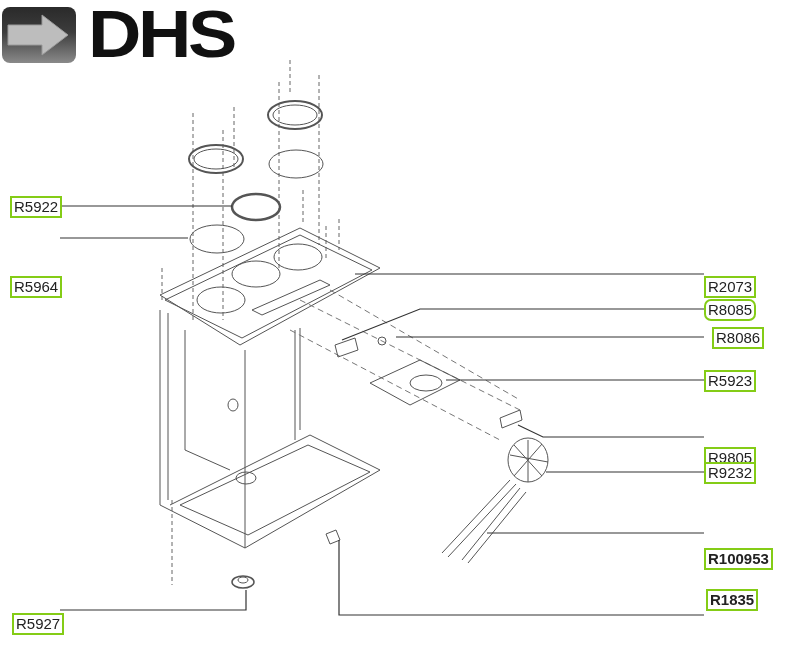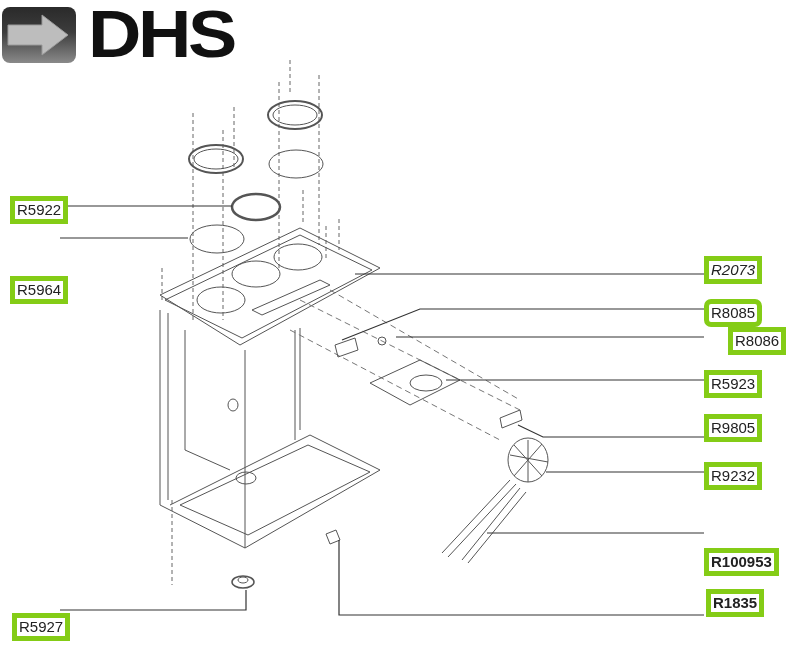--- a/index.html
+++ b/index.html
@@ -1,20 +1,20 @@
 <!DOCTYPE html>
 <html><head>
 <meta charset="utf-8">
 <style>
   html, body { margin: 0; padding: 0; background: #ffffff; }
   #root { position: relative; width: 800px; height: 646px; overflow: hidden; background: #ffffff; font-family: "Liberation Sans", sans-serif; }
   .logo { position: absolute; left: 2px; top: 7px; width: 268px; height: 58px; text-align: center; }
   .logo-badge { position: absolute; left: 0; top: 0; width: 74px; height: 56px; border-radius: 8px; background: linear-gradient(180deg, #2a2a2a 0%, #3c3c3c 45%, #8a8a8a 100%); overflow: hidden; }
   .logo-text { position: absolute; left: 86px; top: -6px; font-family: "Liberation Sans", sans-serif; font-weight: 900; font-size: 66px; letter-spacing: -3px; color: #111; line-height: 66px; transform: scaleX(1.12); transform-origin: left center; }
-  .callout { position: absolute; border: 5px solid #84cc16; background: #fff; font-size: 15px; line-height: 18px; padding: 0 2px; color: #222; white-space: nowrap; }
+  .callout { position: absolute; border: 2px solid #84cc16; background: #fff; font-size: 15px; line-height: 18px; padding: 0 2px; color: #222; white-space: nowrap; }
   svg.drawing { position: absolute; left: 0; top: 0; }
 </style>
 </head>
 <body>
 
 <div id="root">
 
   <div class="logo">
     <div class="logo-badge">
       <svg width="74" height="56" viewBox="0 0 74 56">
@@ -104,22 +104,22 @@
       <polyline points="518,425 543,437 704,437"></polyline>
       <line x1="546" y1="472" x2="704" y2="472"></line>
       <line x1="487" y1="533" x2="704" y2="533"></line>
       <polyline points="339,540 339,615 704,615"></polyline>
     </g>
   </svg>
 
   <div class="callout" style="left:10px; top:196px;">R5922</div>
   <div class="callout" style="left:10px; top:228px;margin-top:48px;">R5964</div>
   <div class="callout" style="left:12px; top:613px;">R5927</div>
-  <div class="callout" style="left:704px; top:256px;font-style:italic;">R2073</div>
+  <div class="callout" style="left:704px; top:276px;">R2073</div>
   <div class="callout" style="left:704px; top:299px;border-radius:7px;">R8085</div>
-  <div class="callout" style="left:728px; top:327px;">R8086</div>
+  <div class="callout" style="left:712px; top:327px;">R8086</div>
   <div class="callout" style="left:704px; top:370px;">R5923</div>
-  <div class="callout" style="left:704px; top:414px;">R9805</div>
+  <div class="callout" style="left:704px; top:447px;">R9805</div>
   <div class="callout" style="left:704px; top:462px;">R9232</div>
   <div class="callout" style="left:704px; top:548px;font-weight:bold;">R100953</div>
   <div class="callout" style="left:706px; top:589px;font-weight:bold;">R1835</div>
 
 </div>
 
 </body></html>

